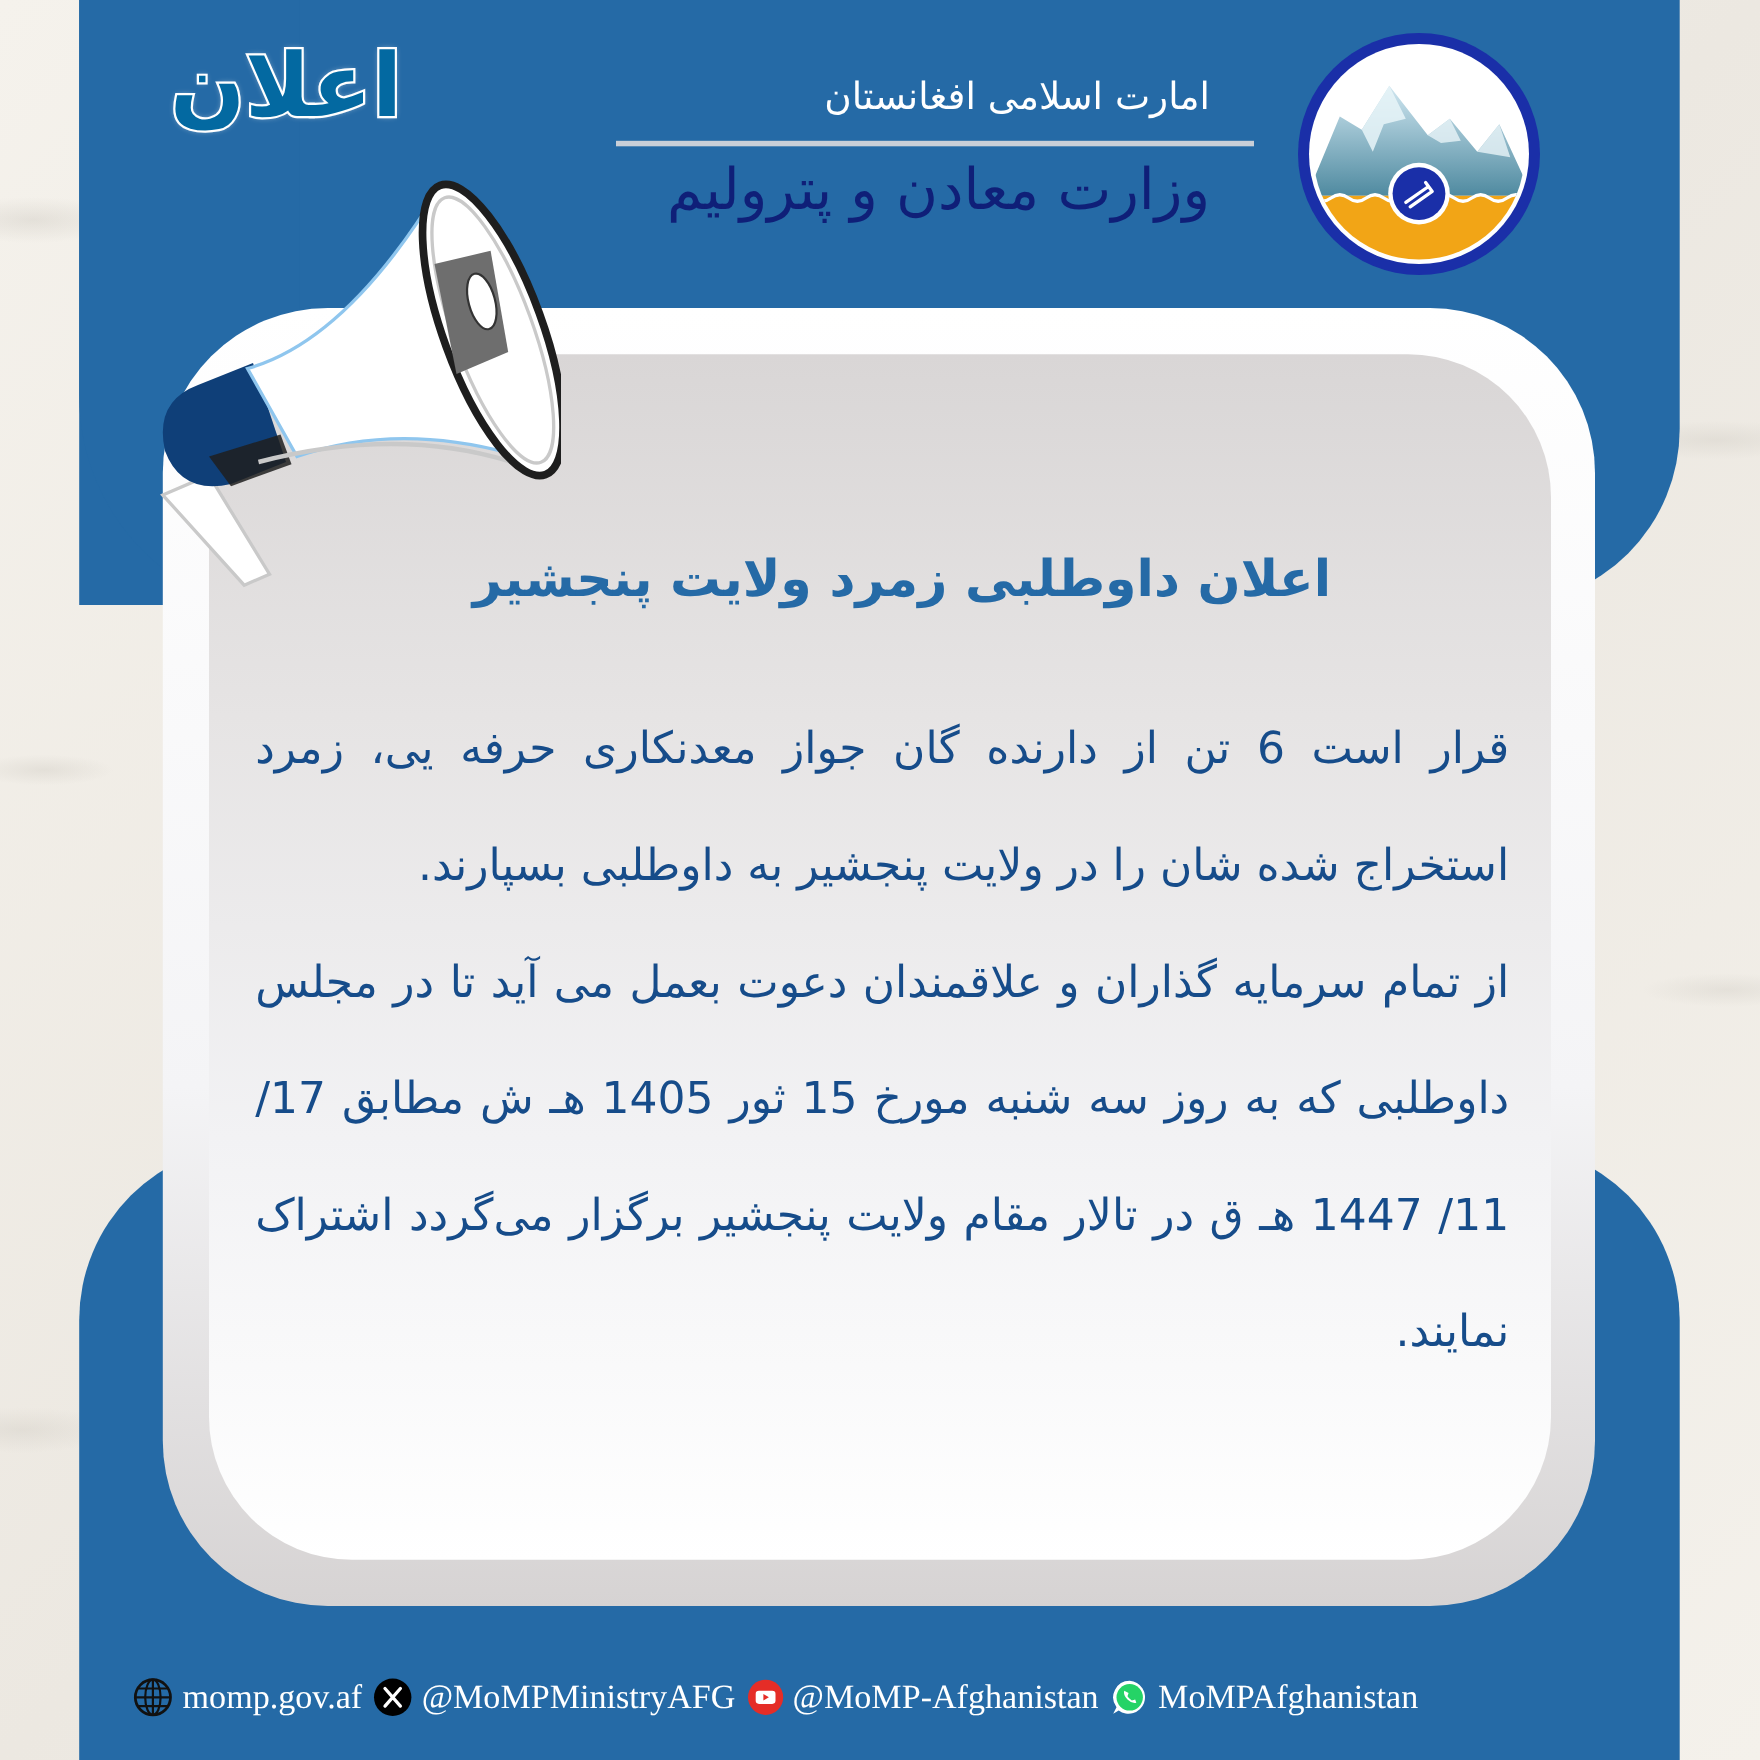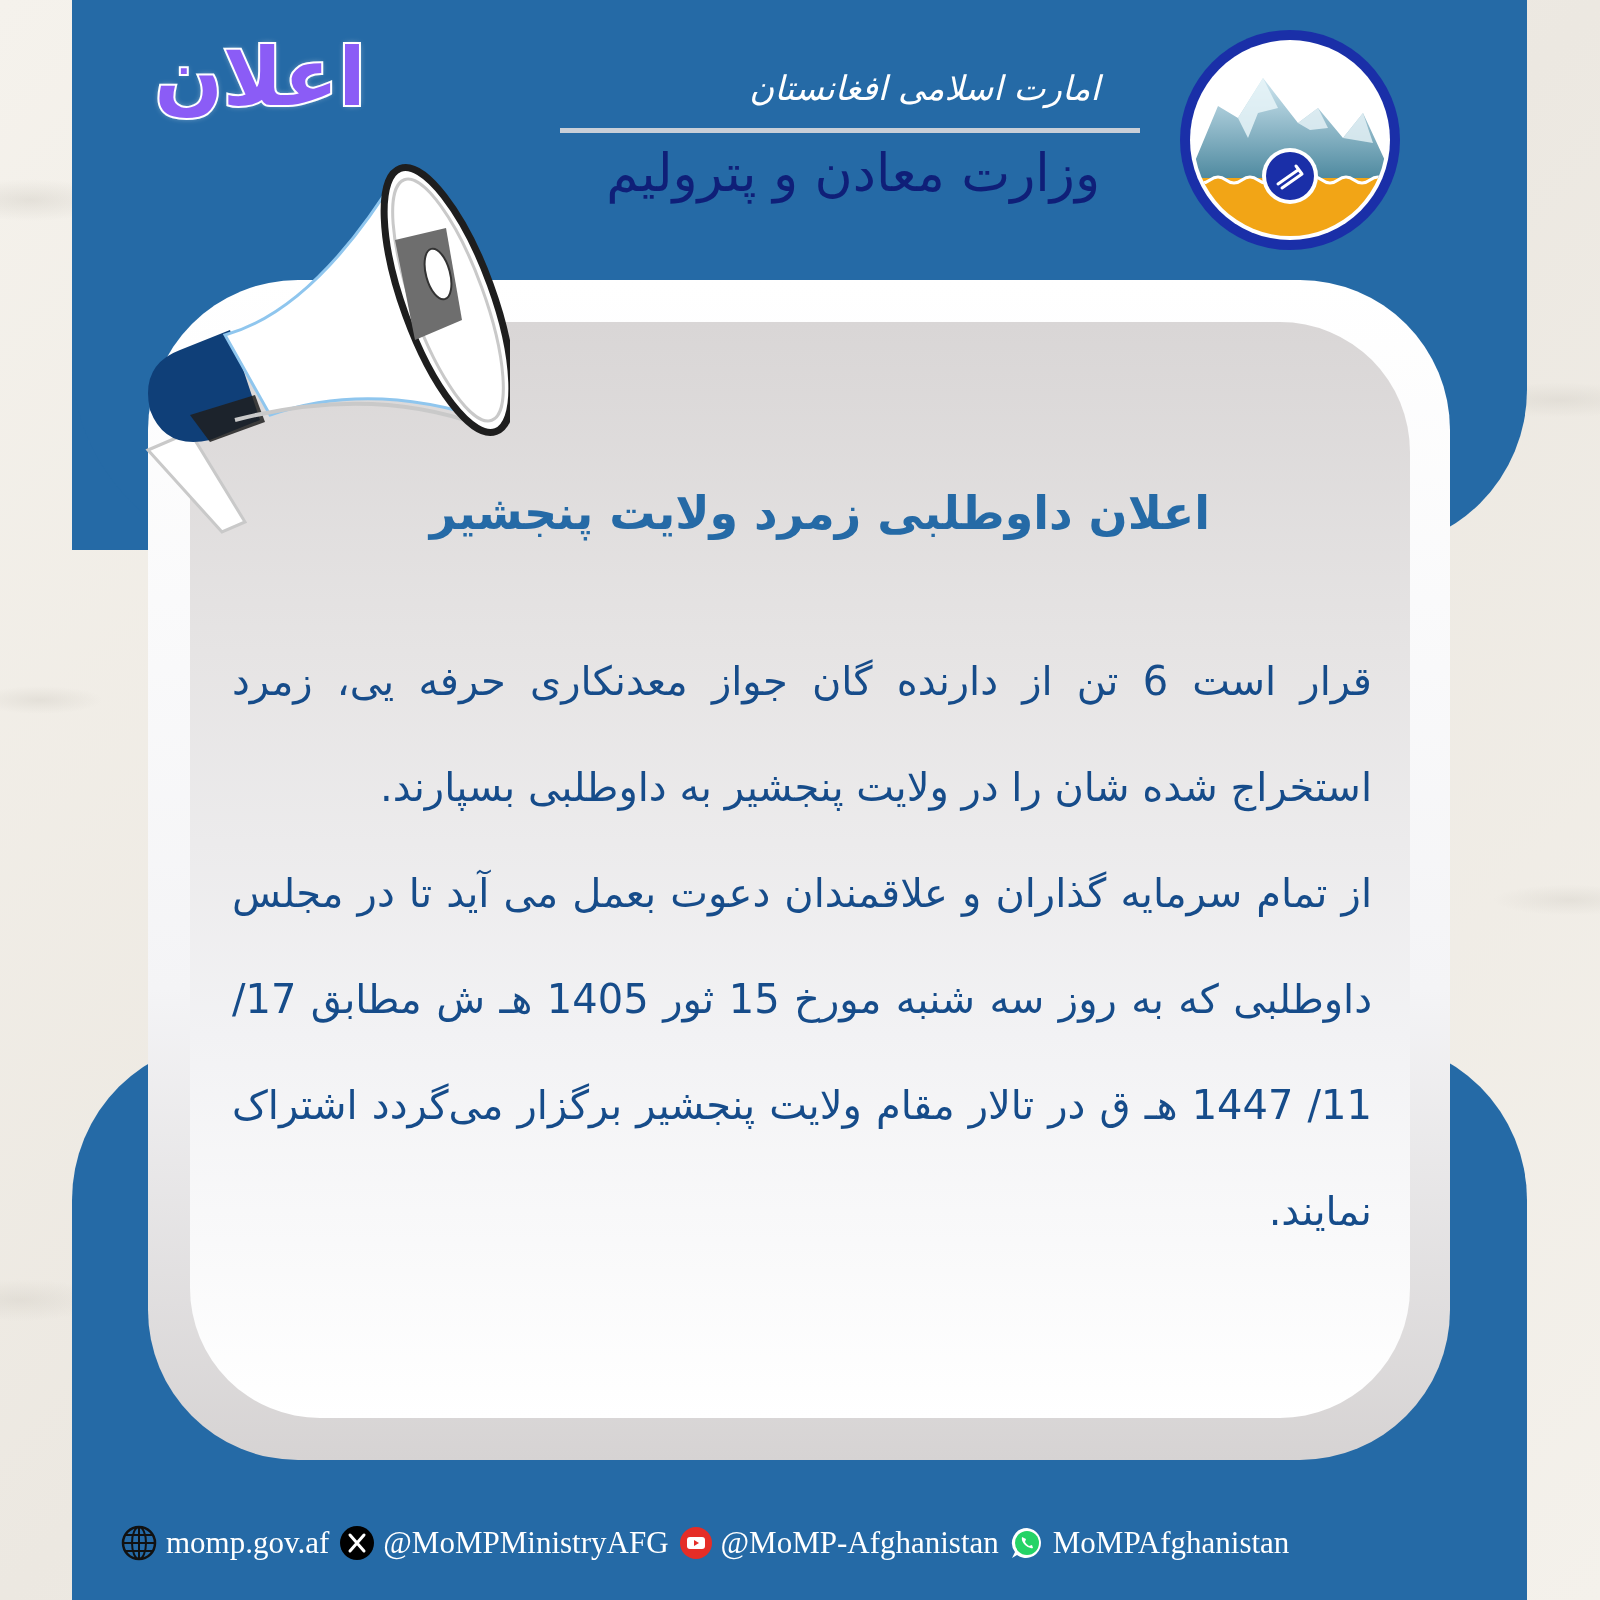--- a/index.html
+++ b/index.html
@@ -43,49 +43,49 @@
   }
   .card-inner {
     position: absolute; left: 190px; top: 322px; width: 1220px; height: 1096px;
     background: linear-gradient(180deg, #d9d6d6 0%, #e6e4e4 30%, #f2f2f4 65%, #ffffff 100%);
     border-radius: 130px;
   }
   
   .title-arabic {
     position: absolute; left: 145px; top: 22px; width: 230px; height: 110px;
     display: flex; align-items: center; justify-content: center;
-    color: #8b5cf6;
+    color: #0369a1;
     font-size: 80px; font-weight: bold;
     -webkit-text-stroke: 4px #ffffff;
     paint-order: stroke fill;
     text-shadow: 0 0 6px rgba(255,255,255,0.6);
     direction: rtl;
   }
   .header-block {
     position: absolute; left: 560px; top: 60px; width: 580px;
     direction: rtl; text-align: right;
   }
   .header-sub {
-    color: #ffffff; font-size: 34px; line-height: 56px; padding-right: 40px; font-style: italic;
+    color: #ffffff; font-size: 34px; line-height: 56px; padding-right: 40px;
   }
   .header-rule {
     height: 5px; background: #c9cfd8; margin: 12px 0 6px 0;
   }
   .header-main {
     color: #0f1f78; font-size: 52px; font-weight: normal; line-height: 68px; padding-right: 40px;
   }
   .logo {
     position: absolute; left: 1178px; top: 28px; width: 224px; height: 224px;
   }
   .megaphone {
     position: absolute; left: 70px; top: 150px; width: 440px; height: 400px;
   }
   
   .headline {
-    position: absolute; left: 260px; top: 478px; width: 950px;
+    position: absolute; left: 260px; top: 491px; width: 950px;
     direction: rtl; text-align: right;
     color: #256aa6; font-size: 46px; font-weight: bold; line-height: 70px;
   }
   .body-text {
     position: absolute; left: 232px; top: 628px; width: 1140px;
     direction: rtl; text-align: justify; text-align-last: right;
     color: #164c8a; font-size: 40px; line-height: 106px;
   }
   .body-text p { margin: 0; }
   

